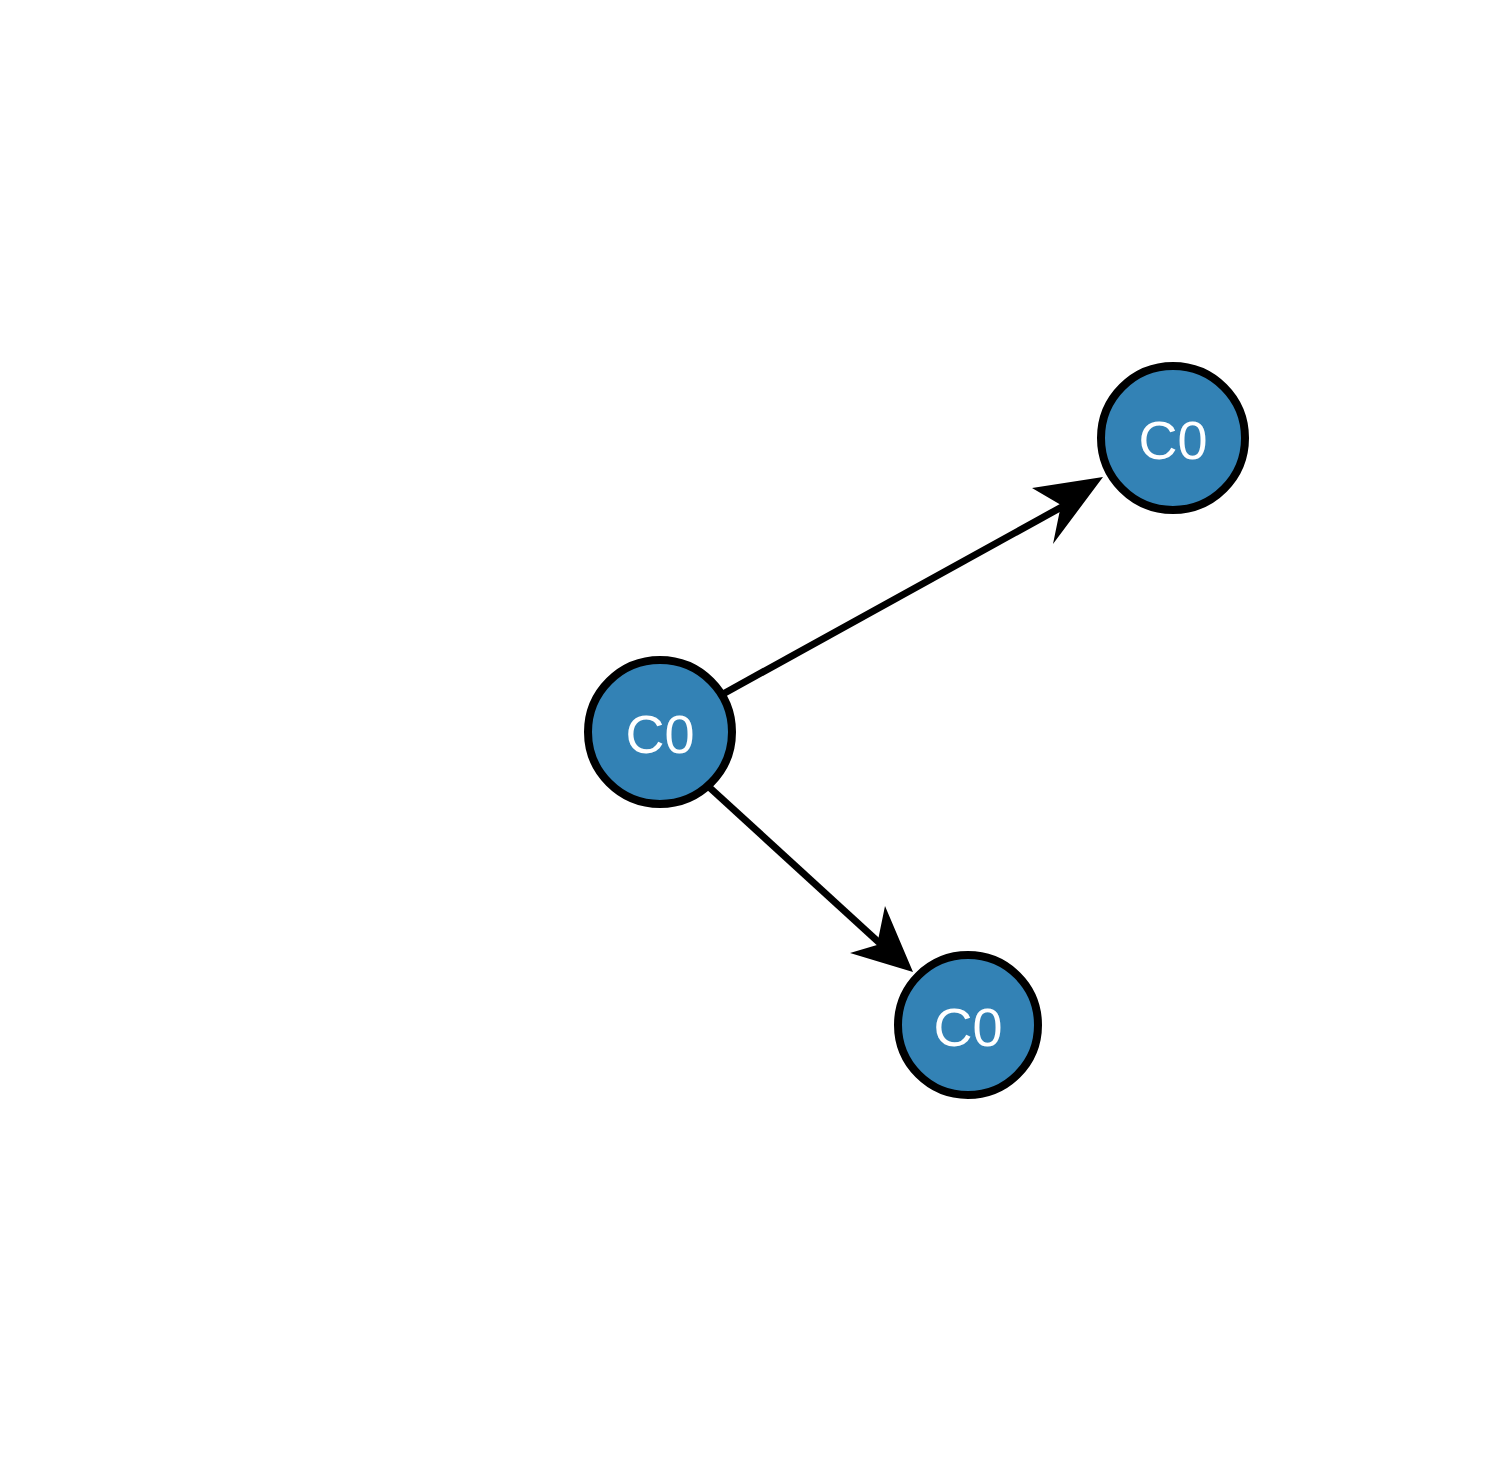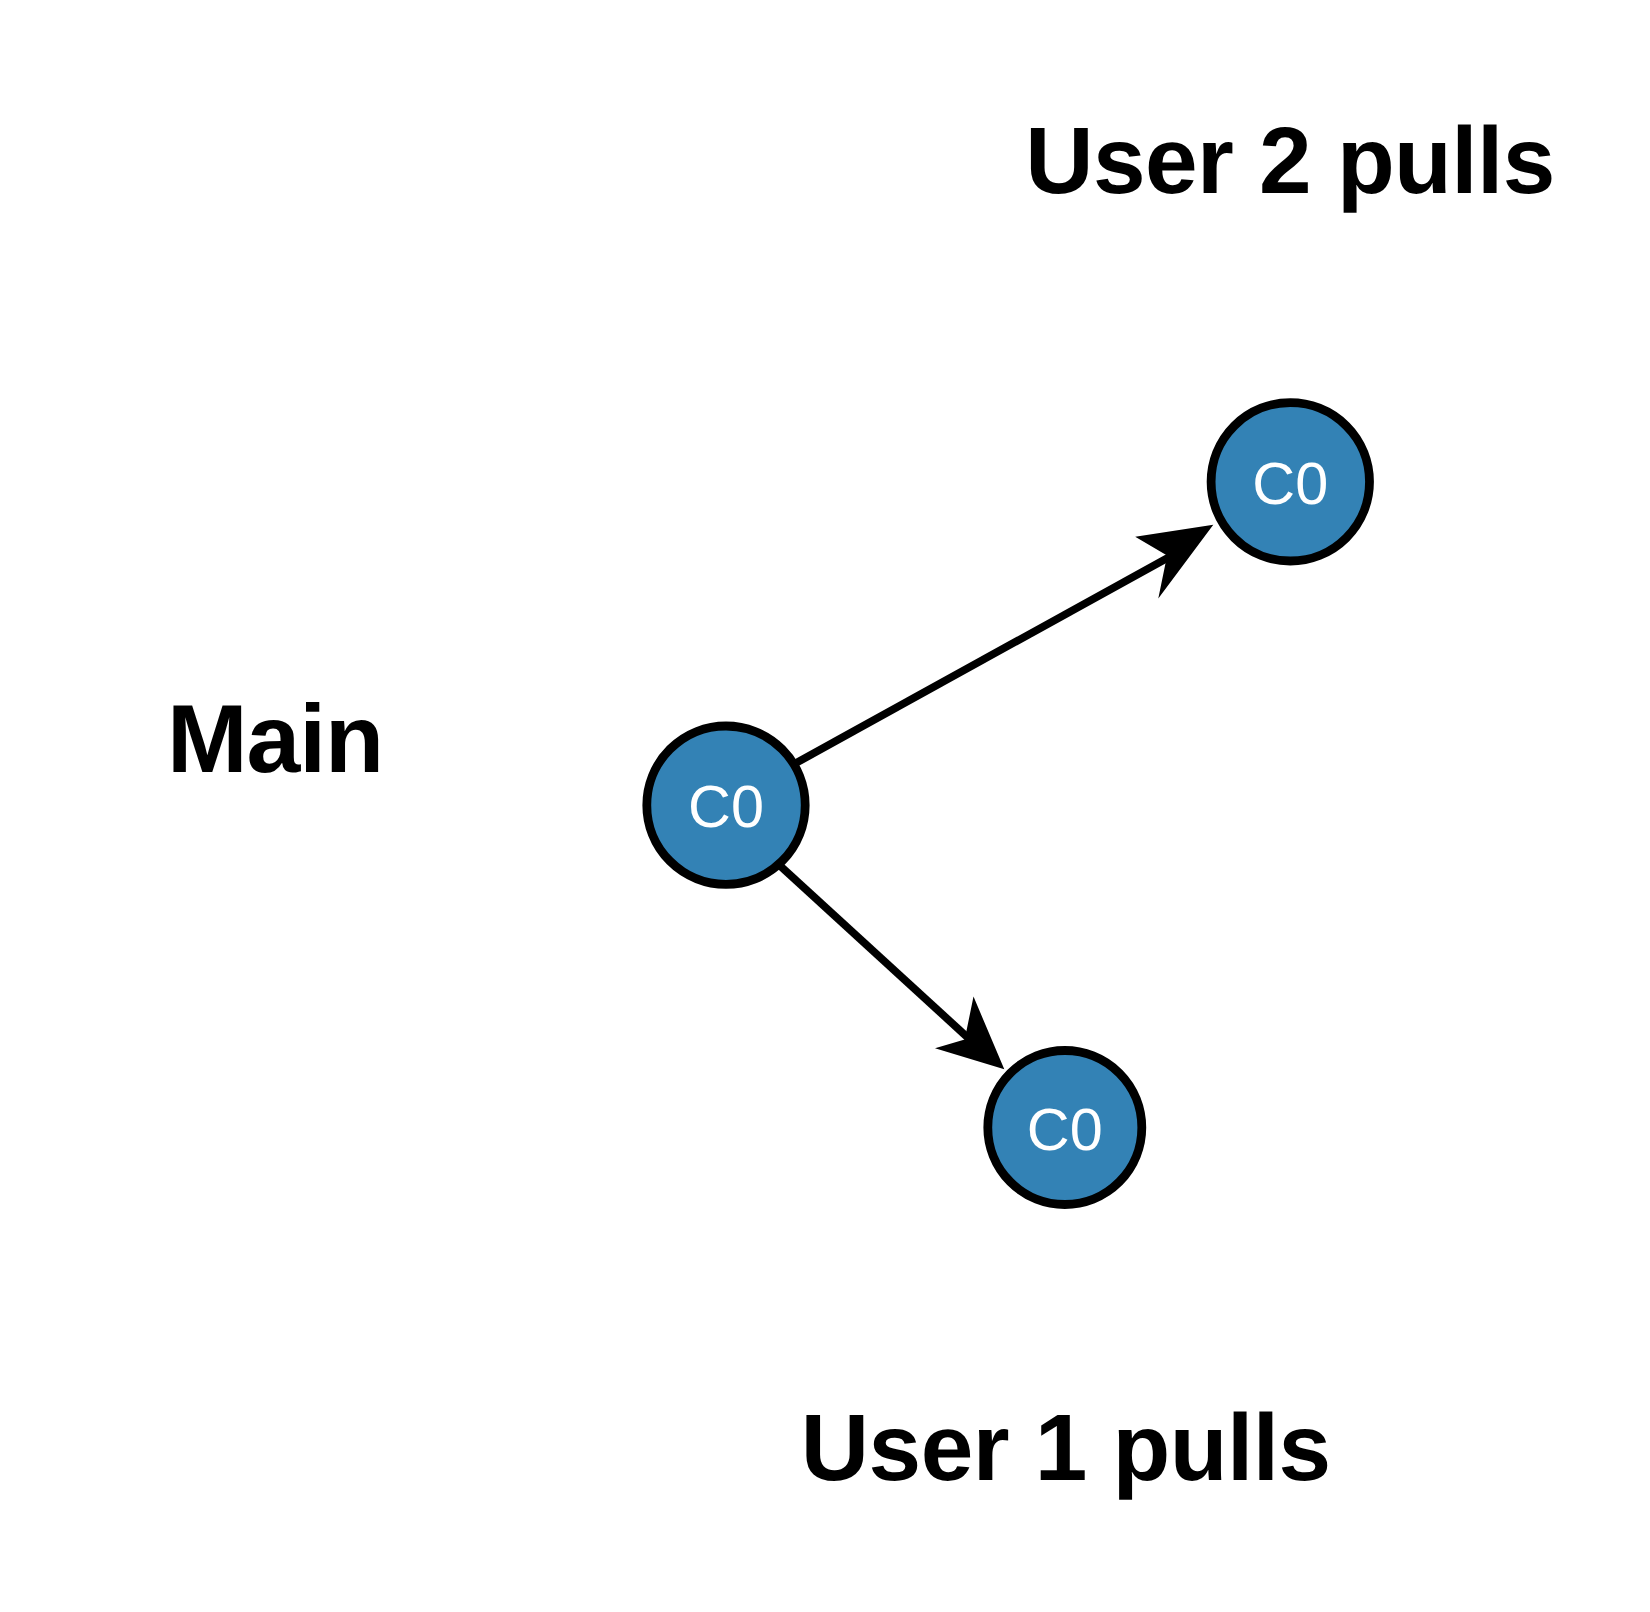--- a/index.html
+++ b/index.html
@@ -108,19 +108,17 @@
       <text class="node-label" x="1173" y="440">C0</text>
     </g>
 
     <g>
       <circle class="node-circle" cx="968" cy="1025" r="70"></circle>
       <text class="node-label" x="968" y="1027">C0</text>
     </g>
 
   </svg>
 
-  <div class="caption" id="caption-user2">User 2 pulls</div>
 
-  <div class="caption" id="caption-remote"><span class="line2">Main</span></div>
+  <div class="caption" id="caption-remote"></div>
 
-  <div class="caption" id="caption-user1">User 1 pulls</div>
 
 </div>
 
 </body></html>

